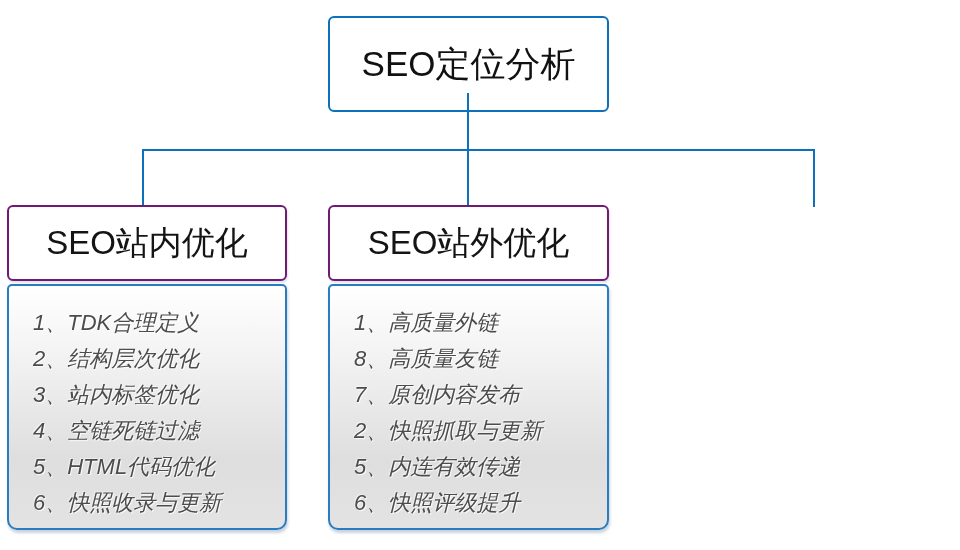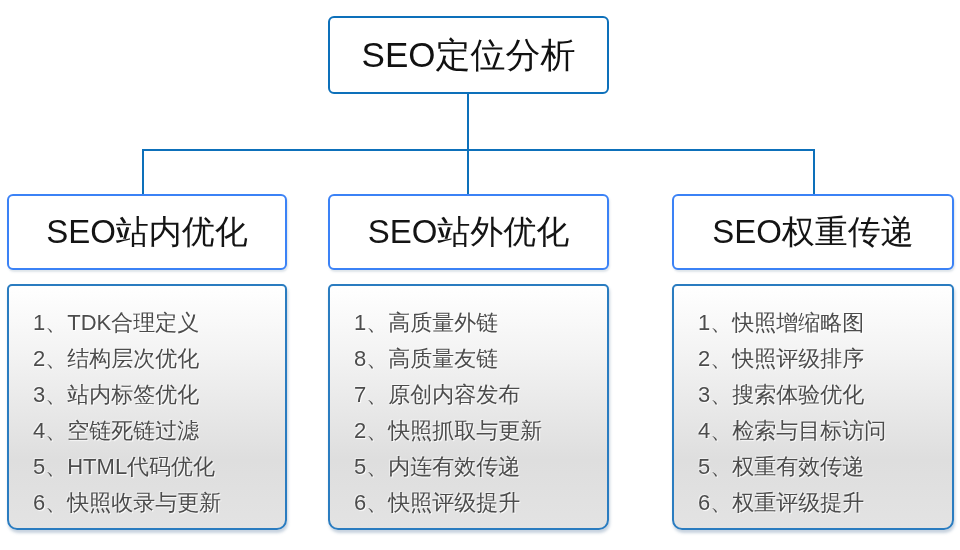--- a/index.html
+++ b/index.html
@@ -7,42 +7,43 @@
     position:relative;width:960px;height:550px;background:#ffffff;overflow:hidden;
     font-family:"Liberation Sans","DejaVu Sans",sans-serif;
   }
   .line{position:absolute;background:#0d70ba;}
   .line.v{width:2px;}
   .line.h{height:2px;}
   .node{
     position:absolute;background:#ffffff;border:2px solid #0d70ba;border-radius:6px;
     display:flex;align-items:center;justify-content:center;box-sizing:border-box;
   }
-  .root-node{left:328px;top:16px;width:281px;height:78px;font-size:35px;color:#111;}
+  .root-node{left:328px;top:16px;width:281px;height:96px;font-size:35px;color:#111;}
   .column{position:absolute;top:0;height:550px;}
   .col-0{left:7px;width:280px;}
   .col-1{left:328px;width:281px;}
   .col-2{left:672px;width:282px;}
   .branch-header{
-    position:absolute;left:0;right:0;top:194px;height:76px;
-    background:#ffffff;border:2px solid #3b82f6;border-radius:6px;
+    position:absolute;left:0;right:0;top:205px;height:76px;
+    background:#ffffff;border:2px solid #701a75;border-radius:6px;
     display:flex;align-items:center;justify-content:center;box-sizing:border-box;
     font-size:33px;color:#141414;
     box-shadow:1px 2px 2px rgba(110,135,160,.22);
   }
   .branch-list{
     position:absolute;left:0;right:0;top:284px;height:246px;box-sizing:border-box;
     border:2px solid #2a7cc0;border-radius:5px 5px 10px 10px;
     background:linear-gradient(180deg,#ffffff 0%,#f3f3f3 28%,#dedede 72%,#e3e3e3 100%);
     padding:19px 8px 0 24px;
     box-shadow:1px 3px 3px rgba(95,125,160,.35);
   }
   .list-item{
     height:36px;line-height:36px;font-size:22px;color:#4c4c4c;white-space:nowrap;
     text-shadow:1px 1px 1px rgba(255,255,255,.95),-1px -1px 1px rgba(255,255,255,.55);
+    font-style:italic;
   }
 </style>
 </head>
 <body>
 
 <div class="canvas">
 
   <div class="node root-node">
     <span>SEO定位分析</span>
   </div>
@@ -74,27 +75,14 @@
     <div class="branch-list">
       <div class="list-item">1、高质量外链</div>
       <div class="list-item">8、高质量友链</div>
       <div class="list-item">7、原创内容发布</div>
       <div class="list-item">2、快照抓取与更新</div>
       <div class="list-item">5、内连有效传递</div>
       <div class="list-item">6、快照评级提升</div>
     </div>
   </div>
 
-  <div class="column col-2">
-    <div class="branch-header">
-      <span>SEO权重传递</span>
-    </div>
-    <div class="branch-list">
-      <div class="list-item">1、快照增缩略图</div>
-      <div class="list-item">2、快照评级排序</div>
-      <div class="list-item">3、搜索体验优化</div>
-      <div class="list-item">4、检索与目标访问</div>
-      <div class="list-item">5、权重有效传递</div>
-      <div class="list-item">6、权重评级提升</div>
-    </div>
-  </div>
 
 </div>
 
 </body></html>

